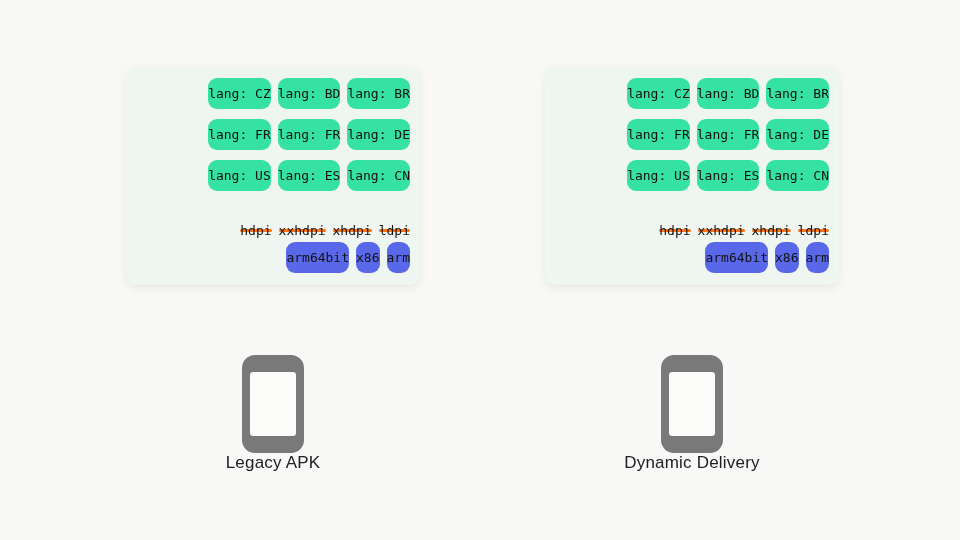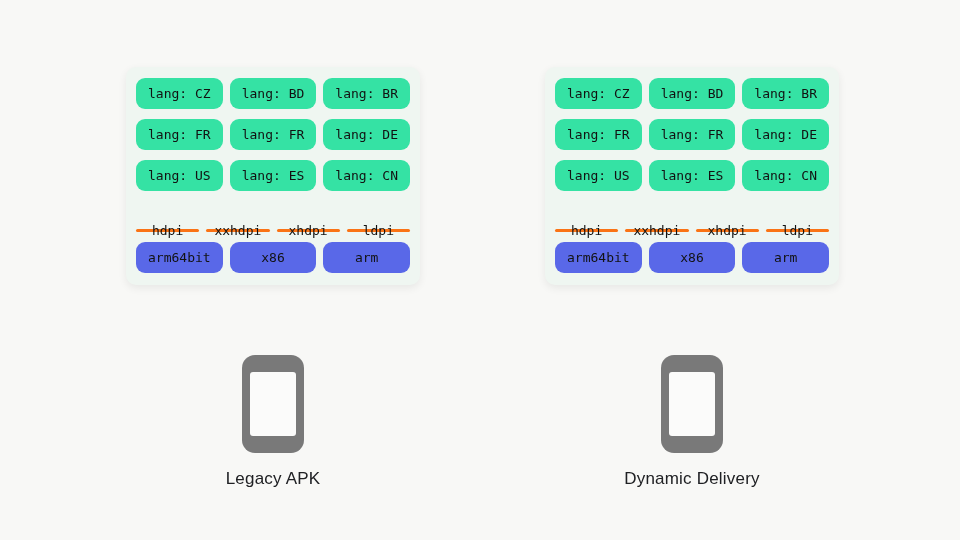--- a/index.html
+++ b/index.html
@@ -29,20 +29,21 @@
     box-sizing: border-box;
     width: 294px;
     height: 218px;
     padding: 11px 10px 12px 10px;
     border-radius: 10px;
     background: var(--panel_bg, #EFF6F1);
     box-shadow: 0 3px 8px rgba(0,0,0,0.07);
     display: flex;
     flex-direction: column;
     gap: 10px;
+    align-items: flex-end;
   }
   .chip-row {
     display: flex;
     gap: 7px;
     height: 31px;
   }
   .chip {
     flex: 1;
     display: flex;
     align-items: center;
@@ -69,21 +70,20 @@
   .phone .screen {
     position: absolute;
     left: 8px;
     top: 17px;
     width: 46px;
     height: 64px;
     border-radius: 3px;
     background: var(--screen_bg, #FBFBFA);
   }
   .caption {
-    margin-top: 16px;
     font-size: 17px;
     letter-spacing: 0.2px;
     color: var(--label_text, #202124);
     text-align: right;
   }
 </style>
 </head>
 <body>
 
 <div class="canvas">

